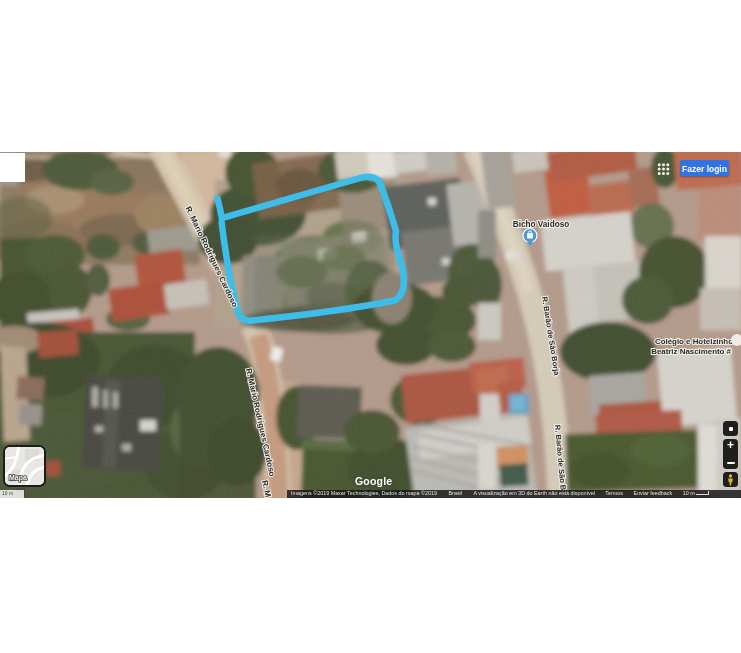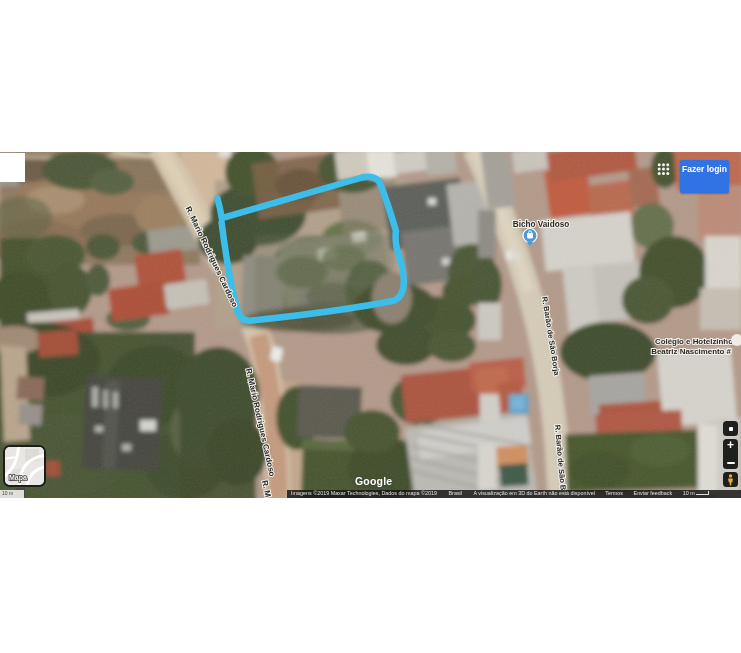--- a/index.html
+++ b/index.html
@@ -249,21 +249,21 @@
       <circle cx="11.8" cy="2.8" r="1.5"></circle>
     <circle cx="3.2" cy="7.1" r="1.5"></circle>
       <circle cx="7.5" cy="7.1" r="1.5"></circle>
       <circle cx="11.8" cy="7.1" r="1.5"></circle>
     <circle cx="3.2" cy="11.4" r="1.5"></circle>
       <circle cx="7.5" cy="11.4" r="1.5"></circle>
       <circle cx="11.8" cy="11.4" r="1.5"></circle>
   </g>
 </svg>
 
-<div class="abs" style="left:680px;top:159.5px;width:49px;height:33px;background:#3273e3;border-radius:2px;
+<div class="abs" style="left:680px;top:159.5px;width:49px;height:16px;background:#3273e3;border-radius:2px;
      color:#fff;font-size:8.5px;font-weight:bold;text-align:center;line-height:18.5px;
      letter-spacing:0px;white-space:nowrap;filter:blur(0.3px);box-shadow:0 1px 2px rgba(0,0,0,0.3);">Fazer login</div>
 
 <div class="abs" style="left:3px;top:445px;width:39px;height:38px;border:2.5px solid #1c1c1a;border-radius:7px;
      background:#e9e7e3;overflow:hidden;">
   <svg width="39" height="38">
     <rect x="0" y="0" width="39" height="38" fill="#e9e7e3"></rect>
     <rect x="20" y="2" width="14" height="12" fill="#dddbd5"></rect>
     <rect x="4" y="22" width="12" height="12" fill="#e0ded8"></rect>
     <path d="M-2,30 C8,24 12,14 14,-2 M14,38 C16,22 20,12 40,8 M22,38 C24,28 30,22 40,20" stroke="#ffffff" stroke-width="3" fill="none"></path>

